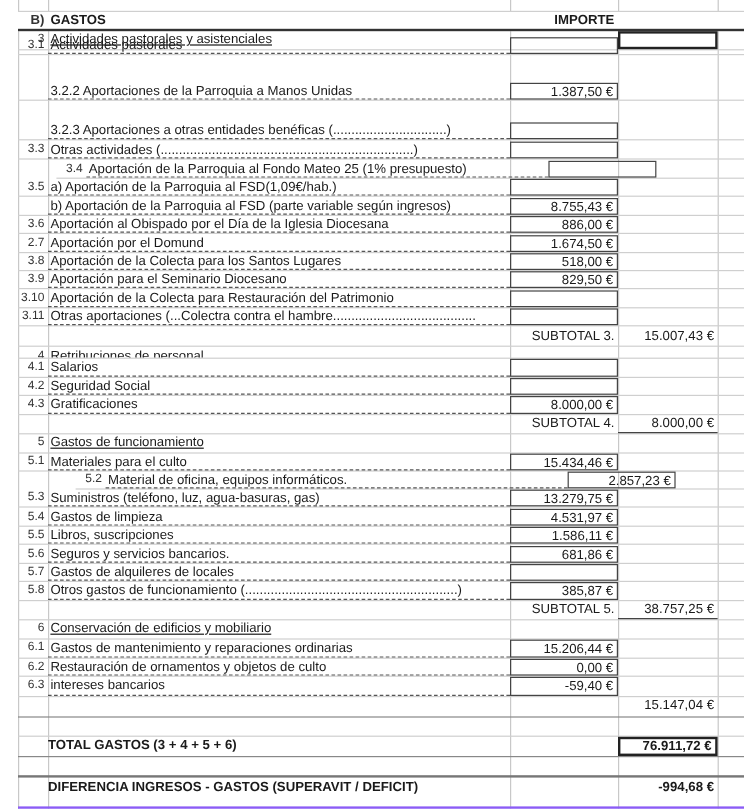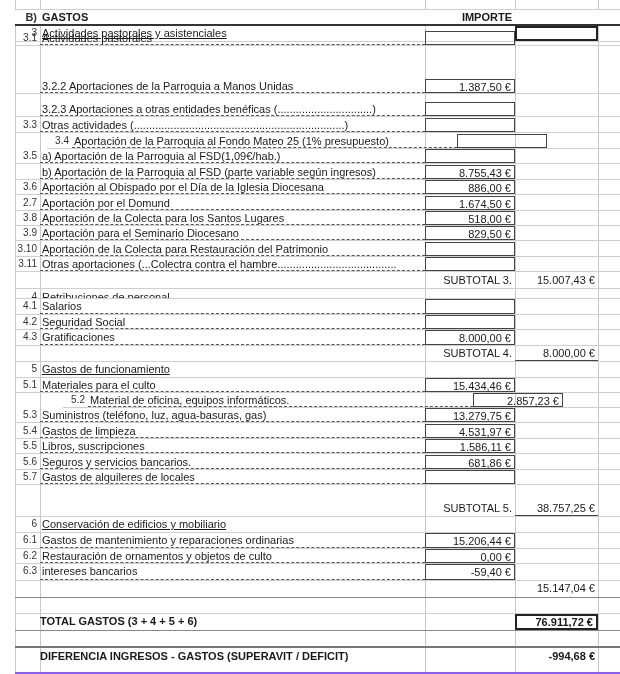--- a/index.html
+++ b/index.html
@@ -52,21 +52,21 @@
   </div>
 
   <div class="row" style="top:31px;">
     <div class="cell num">3.1</div>
     <div class="cell desc dotted">Actividades pastorales</div>
     <div class="cell imp boxed"></div>
   </div>
 
 
 
-  <div class="row" style="top:79px;">
+  <div class="row" style="top:69px;">
     <div class="cell num"></div>
     <div class="cell desc dotted">3.2.2 Aportaciones de la Parroquia a Manos Unidas</div>
     <div class="cell imp boxed">1.387,50 €</div>
   </div>
 
   <div class="row" style="top:102px;">
     <div class="cell num"></div>
     <div class="cell desc dotted">3.2.3 Aportaciones a otras entidades benéficas (...............................)</div>
     <div class="cell imp boxed"></div>
   </div>
@@ -204,20 +204,25 @@
     <div class="cell desc dotted">Seguros y servicios bancarios.</div>
     <div class="cell imp boxed">681,86 €</div>
   </div>
 
   <div class="row" style="top:470px;">
     <div class="cell num">5.7</div>
     <div class="cell desc dotted">Gastos de alquileres de locales</div>
     <div class="cell imp boxed"></div>
   </div>
 
+  <div class="row" style="top:485px;height:16px;">
+    <div class="cell num">5.8</div>
+    <div class="cell desc dotted">Otros gastos de funcionamiento (..........................................................)</div>
+    <div class="cell imp boxed">385,87 €</div>
+  </div>
 
   <div class="row" style="top:501px;height:16px;">
     <div class="cell imp">SUBTOTAL 5.</div>
     <div class="cell sub" style="border-bottom:1px solid #444;">38.757,25 €</div>
   </div>
 
   <div class="row" style="top:517px;height:16px;">
     <div class="cell num">6</div>
     <div class="cell desc u">Conservación de edificios y mobiliario</div>
   </div>

